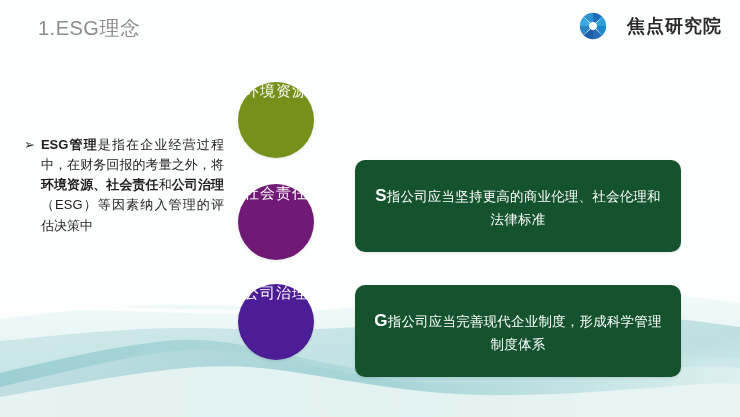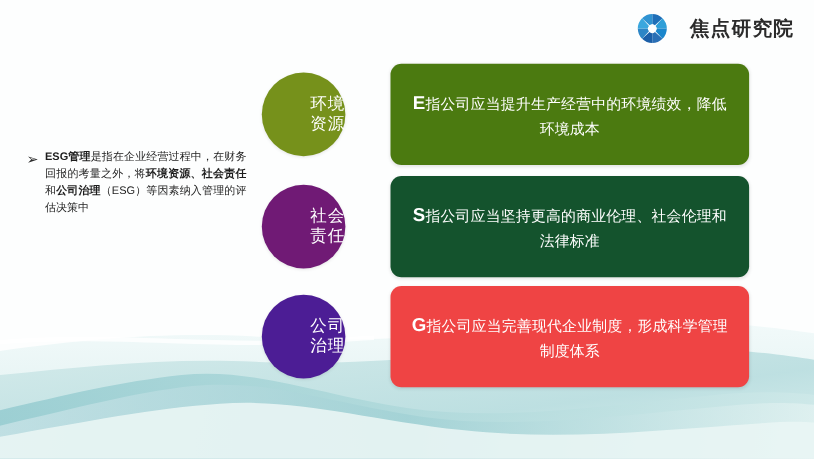--- a/index.html
+++ b/index.html
@@ -30,35 +30,35 @@
 
   
   .lead{
     position:absolute;left:24px;top:135px;width:200px;
     display:flex;gap:6px;align-items:flex-start;
   }
   .lead-bullet{
     font-size:13px;color:#2b2b2b;line-height:1.35;flex:none;padding-top:1px;
   }
   .lead-body{
-    font-size:10px;line-height:1.55;color:#1d1d1d;text-align:justify;
+    font-size:13px;line-height:1.55;color:#1d1d1d;text-align:justify;
   }
   .lead-body b{font-weight:700;}
 
   
   .rows{position:absolute;left:0;top:0;right:0;bottom:0;}
   .row{position:absolute;left:238px;right:0;height:92px;}
   .row.r0{top:58px;}
   .row.r1{top:160px;}
   .row.r2{top:260px;}
 
   .circle{
-    position:absolute;left:0;top:8px;
+    position:absolute;left:0;top:24px;
     width:76px;height:76px;border-radius:50%;
-    display:flex;flex-direction:column;align-items:flex-end;justify-content:center;
+    display:flex;align-items:flex-start;justify-content:center;
     color:#ffffff;font-size:15px;font-weight:400;line-height:1.22;
     letter-spacing:1px;
     box-shadow:0 1px 3px rgba(0,0,0,.10);
     z-index:2;
   }
   .circle span{display:block;}
 
   .bar{
     position:absolute;left:117px;width:326px;top:0;height:92px;
     border-radius:10px;
@@ -105,20 +105,21 @@
       </defs>
       <path d="M0,52 C90,40 160,34 250,40 C360,47 470,30 560,26 C640,23 700,30 740,36 L740,150 L0,150 Z" fill="url(#w1)"></path>
       <path d="M0,74 C80,66 150,58 235,62 C340,67 450,50 545,48 C640,46 700,54 740,60 L740,150 L0,150 Z" fill="url(#w2)" opacity=".85"></path>
       <path d="M0,106 C60,92 110,80 165,74 C230,67 290,92 370,104 C460,117 560,100 650,92 C695,88 720,90 740,92 L740,150 L0,150 Z" fill="url(#w3)" opacity=".75"></path>
       <path d="M0,120 C70,104 120,90 175,84 C245,77 300,100 385,112 C470,124 570,110 660,102 C700,98 722,99 740,101 L740,150 L0,150 Z" fill="url(#w4)" opacity=".7"></path>
       <path d="M0,130 C80,116 140,104 200,100 C270,95 330,114 420,124 C510,134 600,124 690,118 C712,116 728,116 740,117 L740,150 L0,150 Z" fill="#e9f5f4" opacity=".9"></path>
       <path d="M0,44 C100,36 180,48 270,44 C300,43 320,41 340,40" fill="none" stroke="#ffffff" stroke-width="4" opacity=".8"></path>
     </svg>
   </div>
 
+  <div class="page-title">1.ESG理念</div>
 
   <div class="logo">
     <span class="logo-mark">
       <svg viewBox="0 0 100 100" width="30" height="30" aria-hidden="true">
         <g transform="translate(50,50)">
           <g>
             <path d="M0,-44 A44,44 0 0,1 31,-31 L8,-10 A14,14 0 0,0 0,-14 Z" fill="#1f6fb8"></path>
             <path d="M31,-31 A44,44 0 0,1 44,0 L14,0 A14,14 0 0,0 10,-8 Z" fill="#2f9fd8"></path>
             <path d="M44,0 A44,44 0 0,1 31,31 L10,8 A14,14 0 0,0 14,0 Z" fill="#1a86cc"></path>
             <path d="M31,31 A44,44 0 0,1 0,44 L0,14 A14,14 0 0,0 8,10 Z" fill="#2a6fb5"></path>
@@ -139,45 +140,40 @@
     <div class="lead-body"><b>ESG管理</b><span>是指在企业经营过程中，在财务回报的考量之外，将</span><b>环境资源、社会责任</b><span>和</span><b>公司治理</b><span>（ESG）等因素纳入管理的评估决策中</span></div>
   </div>
 
   <div class="rows">
 
     <div class="row r0">
       <div class="circle" style="background: rgb(118, 145, 27);">
         <span>环境</span>
         <span>资源</span>
       </div>
-      <div class="bar" style="background: rgb(75, 122, 16);">
-        <div class="bar-text">
-          <span class="cap">E</span><span>指公司应当提升生产经营中的环境绩效，降低环境成本</span>
-        </div>
-      </div>
     </div>
 
     <div class="row r1">
       <div class="circle" style="background: #701a75;">
         <span>社会</span>
         <span>责任</span>
       </div>
       <div class="bar" style="background: #14532d;">
         <div class="bar-text">
           <span class="cap">S</span><span>指公司应当坚持更高的商业伦理、社会伦理和法律标准</span>
         </div>
       </div>
     </div>
 
     <div class="row r2">
       <div class="circle" style="background: #4c1d95;">
         <span>公司</span>
         <span>治理</span>
       </div>
-      <div class="bar" style="background: #ef4444;">
+      <div class="bar" style="background: #14532d; margin-top: 25px;">
         <div class="bar-text">
           <span class="cap">G</span><span>指公司应当完善现代企业制度，形成科学管理制度体系</span>
         </div>
       </div>
     </div>
 
   </div>
 </div>
 
 </body></html>

